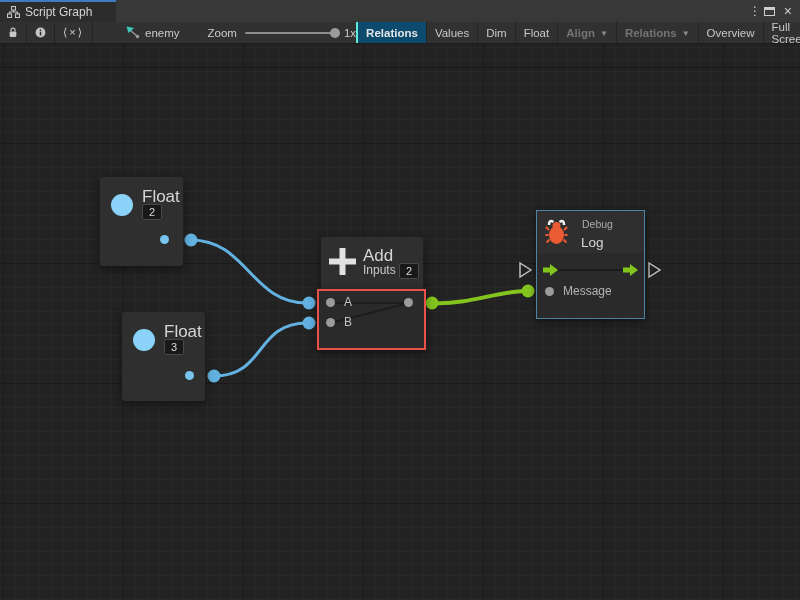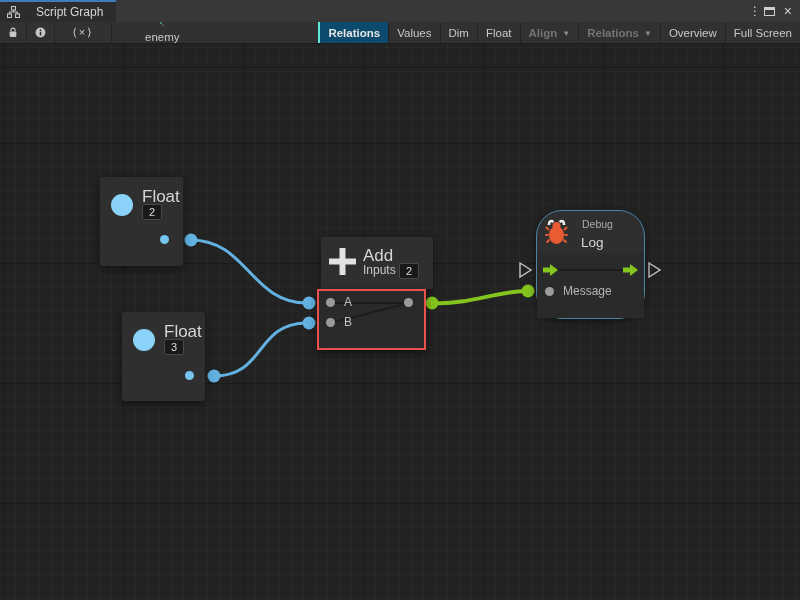--- a/index.html
+++ b/index.html
@@ -2,37 +2,37 @@
 <html><head>
 <meta charset="utf-8">
 <style>
   * { margin:0; padding:0; box-sizing:border-box; }
   html,body { width:800px; height:600px; overflow:hidden; background:#222; }
   body { font-family:"Liberation Sans", sans-serif; -webkit-font-smoothing:antialiased; }
   .window { position:relative; width:800px; height:600px; background:#222; }
 
   
   .tabbar { position:absolute; left:0; top:0; width:800px; height:22px; background:#383838; display:flex; align-items:stretch; }
-  .tab { display:flex; align-items:center; gap:16px; padding:0 10px 0 7px; width:116px;
+  .tab { display:flex; align-items:center; gap:5px; padding:0 10px 0 7px; width:116px;
          background:#2c2c2c; border-top:2px solid #3e7cc2; color:#d6d6d6; font-size:12px; cursor:default; }
   .tab-label { white-space:nowrap; }
   .win-controls { margin-left:auto; display:flex; align-items:center; gap:9px; padding-right:8px; color:#cfcfcf; }
   .kebab { font-size:12px; letter-spacing:0; line-height:1; width:6px; text-align:center; }
   .maxbox { width:11px; height:9px; border:1px solid #cfcfcf; border-top:3px solid #cfcfcf; }
   .closex { font-size:14px; line-height:1; }
 
   
   .toolbar { position:absolute; left:0; top:22px; width:800px; height:22px; background:#313131;
              display:flex; align-items:stretch; font-size:11.5px; color:#c9c9c9; border-bottom:1px solid #1c1c1c; }
   .tbtn { display:flex; align-items:center; justify-content:center; padding:0 8px; border-right:1px solid #242424; cursor:default; }
   .tbtn.icon-seg { padding:0 8px; }
   .tbtn.active { background:#0c4a6e; color:#e6e6e6; border-left:2px solid #5eead4;font-weight:bold; }
   .tbtn.disabled { color:#747474;font-weight:bold; }
   .caret { font-size:8px; margin-left:5px; color:#8a8a8a; position:relative; top:1px; }
-  .graph-ref { display:flex; align-items:center; gap:5px; margin-left:27px; padding:0 6px;flex-direction:column; }
+  .graph-ref { display:flex; align-items:center; gap:5px; margin-left:27px; padding:0 6px; }
   .zoom-wrap { display:flex; align-items:center; margin-left:22px; }
   .zoom-label { margin-right:8px; color:#cdcdcd; }
   .zoom-track { position:relative; width:90px; height:2px; background:#8d8d8d; border-radius:1px; }
   .zoom-knob { position:absolute; right:-5px; top:-4px; width:10px; height:10px; border-radius:50%; background:#9b9b9b; }
   .zoom-level { margin-left:9px; color:#cdcdcd; }
   .right-cluster { margin-left:auto; display:flex; align-items:stretch; }
   .code-glyph { font-size:11px; letter-spacing:2px; color:#cfcfcf; }
 
   
   .canvas { position:absolute; left:0; top:44px; width:800px; height:556px; background-color:#222222;
@@ -105,20 +105,27 @@
 
     <div class="graph-ref">
       <svg width="14" height="13" viewBox="0 0 14 13">
         <path d="M11 10 L4 4" stroke="#9a9a9a" stroke-width="1.3"></path>
         <path d="M0.5 0.5 L8 2 L2.5 7 Z" fill="#3fcabe"></path>
         <circle cx="11.5" cy="10.5" r="1.8" fill="#9a9a9a"></circle>
       </svg>
       <span>enemy</span>
     </div>
 
+    <div class="zoom-wrap">
+      <span class="zoom-label">Zoom</span>
+      <div class="zoom-track">
+        <div class="zoom-knob"></div>
+      </div>
+      <span class="zoom-level">1x</span>
+    </div>
 
     <div class="right-cluster">
       <div class="tbtn active">
         <span>Relations</span>
       </div>
       <div class="tbtn">
         <span>Values</span>
       </div>
       <div class="tbtn">
         <span>Dim</span>
@@ -166,42 +173,42 @@
       <div class="portdot blue" style="left:60px; top:58px;"></div>
     </div>
 
     <div class="node" style="left:122px; top:268px; width:83px; height:89px;">
       <div class="float-icon" style="left:11px; top:17px; background:#8ad2f8;"></div>
       <div class="nodetitle" style="left:42px; top:10px;">Float</div>
       <div class="valuebox" style="left:42px; top:27px;">3</div>
       <div class="portdot blue" style="left:63px; top:59px;"></div>
     </div>
 
-    <div class="node" style="left:321px; top:193px; width:112px; height:52px; border-radius:3px 3px 0 0;">
+    <div class="node" style="left:321px; top:193px; width:102px; height:52px; border-radius:3px 3px 0 0;">
       <svg width="27" height="27" viewBox="0 0 27 27" style="position:absolute; left:8px; top:11px;">
         <path d="M10.5 0 h6 v10.5 h10.5 v6 h-10.5 v10.5 h-6 v-10.5 h-10.5 v-6 h10.5 z" fill="#e2e2e2"></path>
       </svg>
       <div class="nodetitle" style="left:42px; top:9px;">Add</div>
       <div class="nodesub" style="left:42px; top:26px;">Inputs</div>
       <div class="valuebox" style="left:78px; top:26px;">2</div>
     </div>
 
     <div class="addbody" style="left:317px; top:245px; width:109px; height:61px;">
       <svg class="rel-svg" width="105" height="57" viewBox="0 0 105 57">
         <line x1="16" y1="12" x2="86" y2="12" stroke="#1d1d1d" stroke-width="2"></line>
         <line x1="16" y1="31" x2="86" y2="13" stroke="#1d1d1d" stroke-width="2"></line>
       </svg>
       <div class="portdot gray" style="left:7px; top:7px;"></div>
       <div class="portlabel" style="left:25px; top:4px;">A</div>
       <div class="portdot gray" style="left:7px; top:27px;"></div>
       <div class="portlabel" style="left:25px; top:24px;">B</div>
       <div class="portdot gray" style="left:85px; top:7px;"></div>
     </div>
 
-    <div class="debug-node" style="left:536px; top:166px; width:109px; height:109px;border-radius:26px;">
+    <div class="debug-node" style="left:536px; top:166px; width:109px; height:109px;">
       <div class="debug-lower"></div>
       <svg class="rel-svg" width="107" height="107" viewBox="0 0 107 107">
         <line x1="14" y1="59" x2="92" y2="59" stroke="#1d1d1d" stroke-width="2"></line>
       </svg>
       <svg width="23" height="28" viewBox="0 0 23 28" style="position:absolute; left:8px; top:6px;">
         <path d="M4 8 Q4 2 8.5 5" fill="none" stroke="#f2f2f2" stroke-width="2.6"></path>
         <path d="M19 8 Q19 2 14.5 5" fill="none" stroke="#f2f2f2" stroke-width="2.6"></path>
         <g stroke="#ea5b33" stroke-width="2">
           <line x1="4" y1="13" x2="0.8" y2="10"></line>
             <line x1="19" y1="13" x2="22.2" y2="10"></line>

